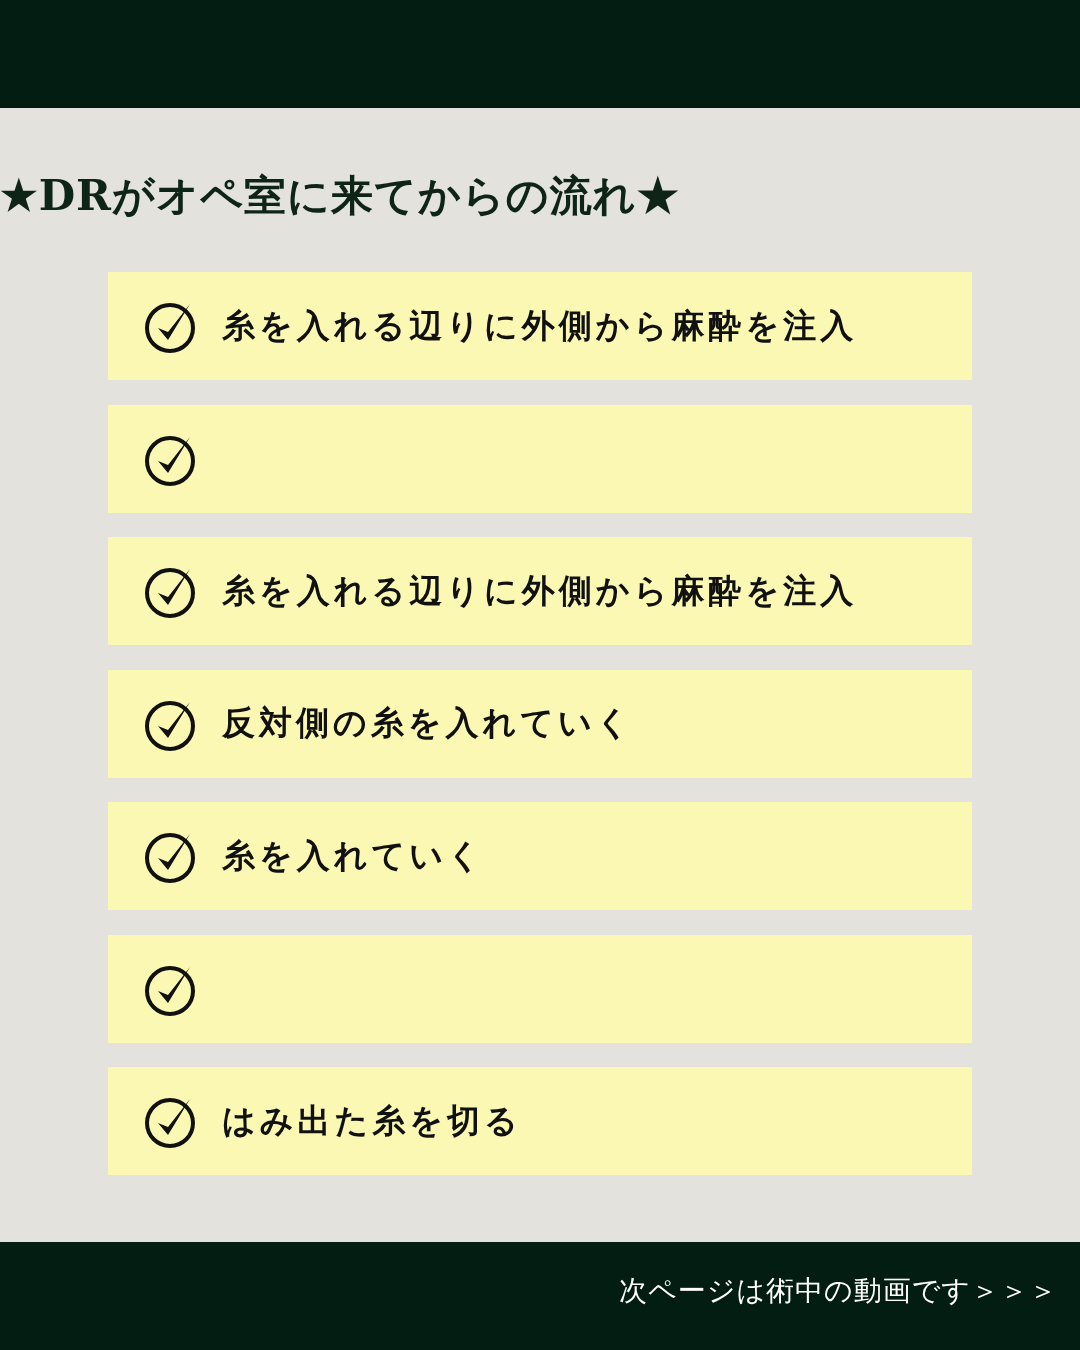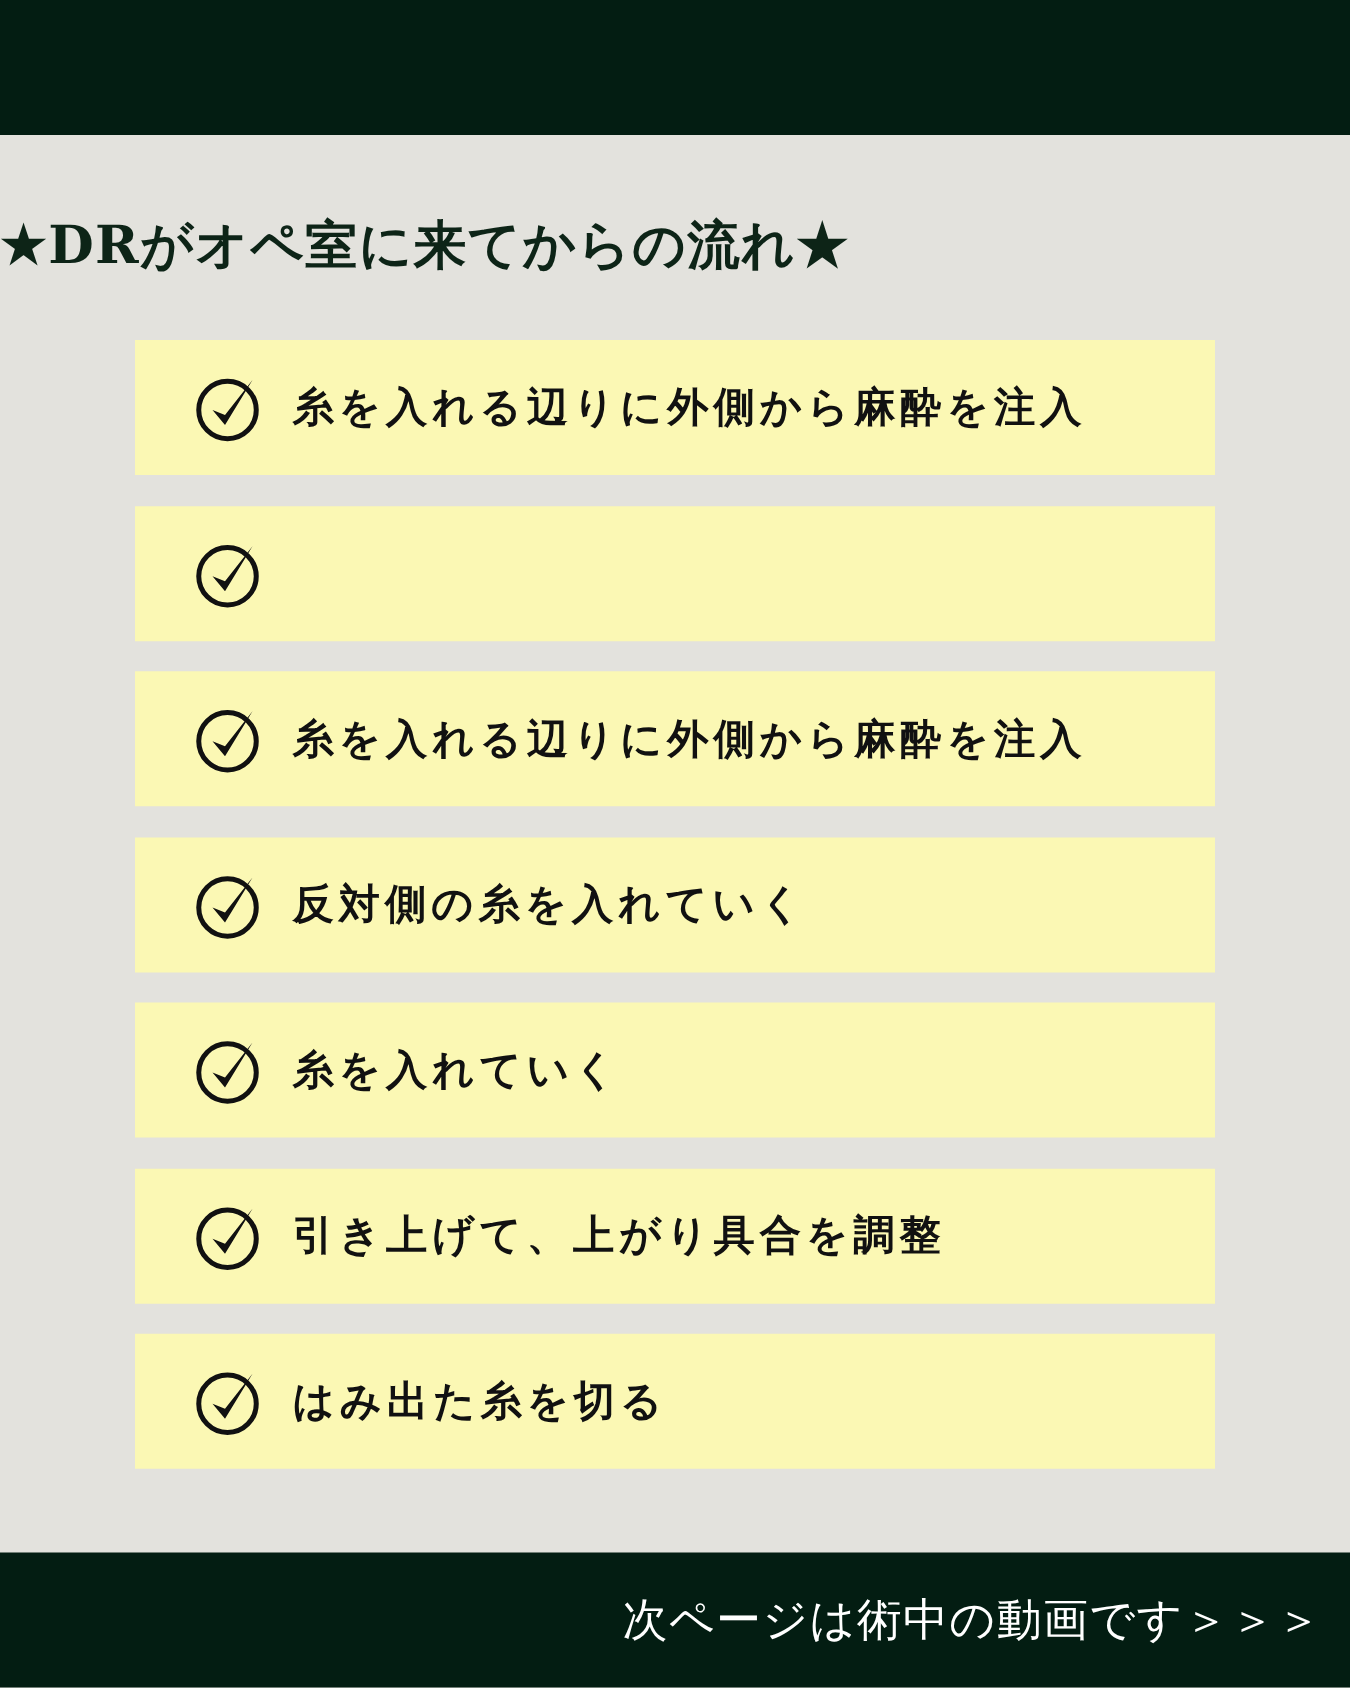--- a/index.html
+++ b/index.html
@@ -10,27 +10,27 @@
   }
   .top-bar { position: absolute; left: 0; top: 0; width: 1080px; height: 108px; background: #031d12; }
   .bottom-bar { position: absolute; left: 0; top: 1242px; width: 1080px; height: 108px; background: #031d12; }
   .title {
     position: absolute; left: 0; top: 168px; width: 1080px; text-align: left;
     font-size: 42px; font-weight: bold; color: #0d2417; letter-spacing: 1px;
   }
   .list { position: absolute; left: 108px; top: 272px; width: 864px; }
   .item {
     height: 108px; background: #fbf8b4; margin-bottom: 24.5px;
-    display: flex; align-items: center; box-sizing: border-box; padding-left: 48px;
+    display: flex; align-items: center; box-sizing: border-box; padding-left: 36px;
   }
   .check { width: 56px; height: 56px; flex: 0 0 56px; margin-right: 22px; }
   .label { font-size: 33px; font-weight: bold; color: #111; letter-spacing: 4px; }
   .footer-text {
     position: absolute; right: 22px; top: 1272px;
-    font-size: 36px; color: #ffffff; letter-spacing: 1px;
+    font-size: 28px; color: #ffffff; letter-spacing: 1px;
   }
 </style>
 </head>
 <body>
 
 <div class="top-bar"></div>
 
 <h1 class="title" style="margin:0;">★DRがオペ室に来てからの流れ★</h1>
 
 <div class="list">
@@ -66,21 +66,20 @@
         <circle cx="26" cy="30" r="23" fill="none" stroke="#111" stroke-width="4"></circle>
         <path d="M14 30 L24 42 L46 6 L24 34 Z" fill="#111"></path>
       </svg>
     <span class="label">糸を入れていく</span>
   </div>
   <div class="item">
     <svg class="check" viewBox="0 0 56 56">
         <circle cx="26" cy="30" r="23" fill="none" stroke="#111" stroke-width="4"></circle>
         <path d="M14 30 L24 42 L46 6 L24 34 Z" fill="#111"></path>
       </svg>
-    <span class="label">引き上げて、上がり具合を調整</span>
   </div>
   <div class="item">
     <svg class="check" viewBox="0 0 56 56">
         <circle cx="26" cy="30" r="23" fill="none" stroke="#111" stroke-width="4"></circle>
         <path d="M14 30 L24 42 L46 6 L24 34 Z" fill="#111"></path>
       </svg>
     <span class="label">はみ出た糸を切る</span>
   </div>
 </div>
 

